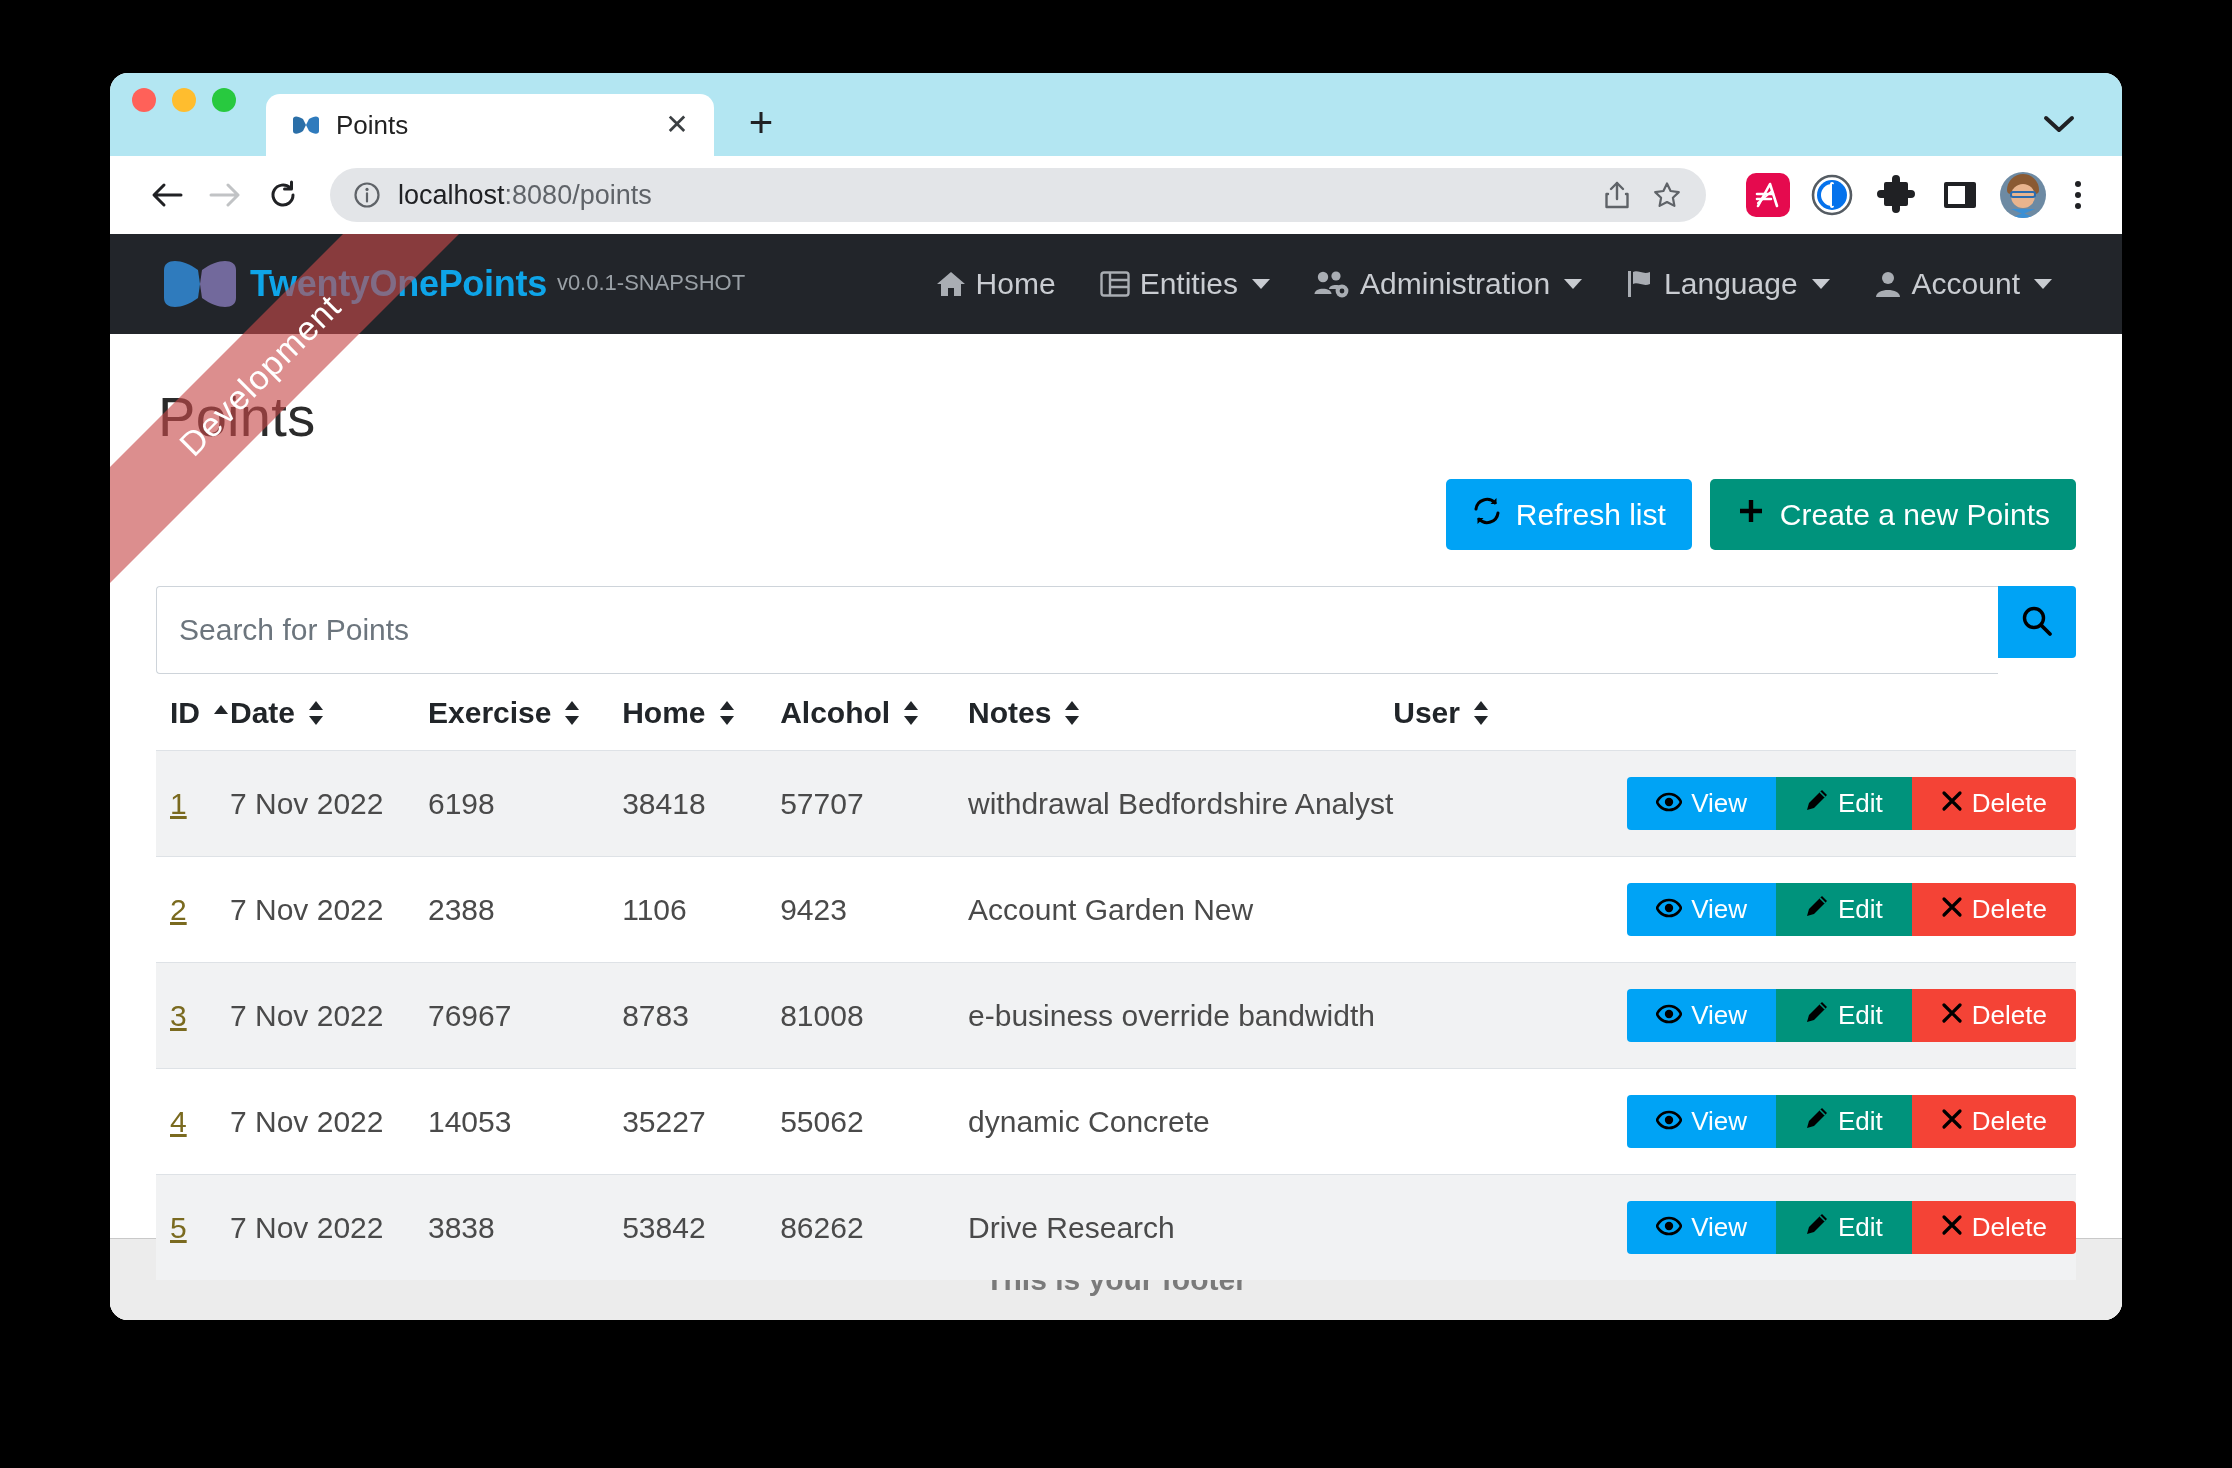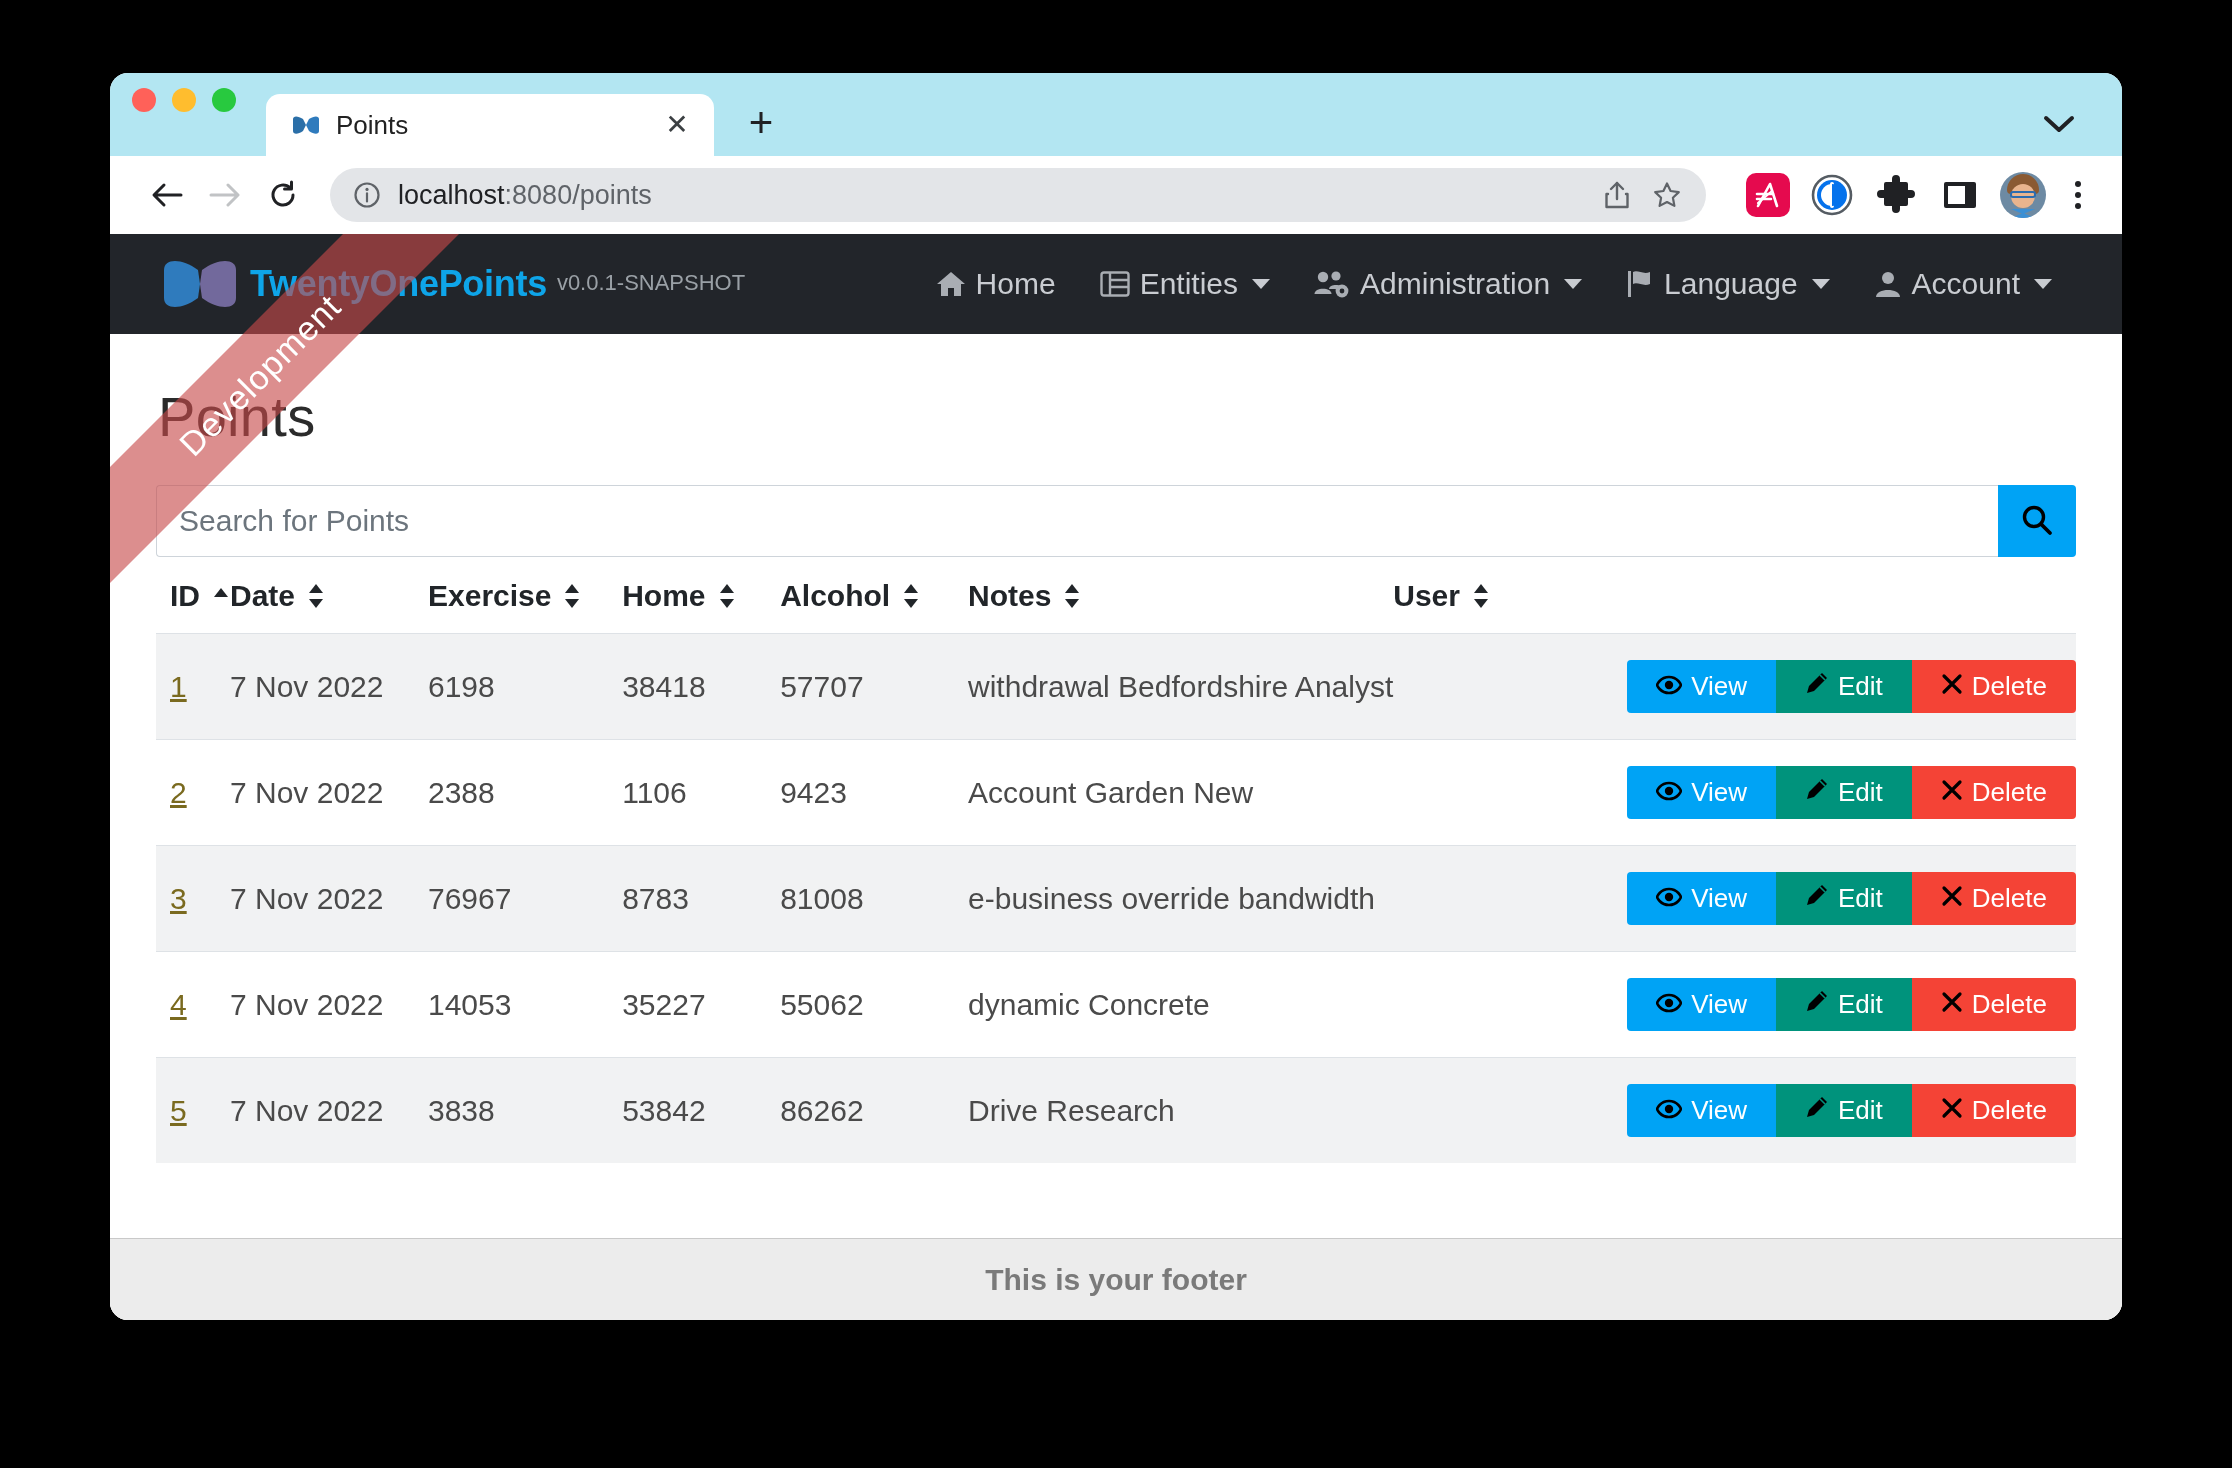--- a/index.html
+++ b/index.html
@@ -278,21 +278,21 @@
   .btn-refresh { background: #00a3f5; }
   .btn-create { background: #00937c; }
 
   
   #search-row {
     display: flex;
     margin-top: 36px;
   }
   #search-input {
     flex: 1 1 auto;
-    height: 72px;
+    height: 88px;
     border: 1px solid #ced4da;
     border-right: none;
     border-radius: 4px 0 0 4px;
     font-size: 30px;
     color: #495057;
     padding: 0 22px;
     font-family: "Liberation Sans", sans-serif;
     outline: none;
     background: #fff;
   }
@@ -570,20 +570,41 @@
           <span class="caret"></span>
         </div>
 
       </div>
     </div>
 
     <div id="content">
 
       <h1 id="page-title">Points</h1>
 
+      <div id="action-row">
+        <button class="btn btn-refresh">
+          <span>
+            <svg width="30" height="30" viewBox="0 0 30 30">
+              <path d="M4 13 A11 11 0 0 1 23 7" stroke="#000" stroke-width="3" fill="none" stroke-linecap="round"></path>
+              <path d="M26 17 A11 11 0 0 1 7 23" stroke="#000" stroke-width="3" fill="none" stroke-linecap="round"></path>
+              <path d="M24.5 2 L24.5 8 L18.5 8 Z" fill="#000"></path>
+              <path d="M5.5 28 L5.5 22 L11.5 22 Z" fill="#000"></path>
+            </svg>
+          </span>
+          <span>Refresh list</span>
+        </button>
+        <button class="btn btn-create">
+          <span>
+            <svg width="30" height="30" viewBox="0 0 30 30">
+              <path d="M15 4 V26 M4 15 H26" stroke="#000" stroke-width="4.4" stroke-linecap="butt"></path>
+            </svg>
+          </span>
+          <span>Create a new Points</span>
+        </button>
+      </div>
 
       <div id="search-row">
         <input id="search-input" type="text" placeholder="Search for Points" style="">
         <button id="search-btn">
           <span>
             <svg width="34" height="34" viewBox="0 0 34 34">
               <circle cx="14" cy="14" r="9.5" stroke="#000" stroke-width="3.4" fill="none"></circle>
               <path d="M21 21 L30 30" stroke="#000" stroke-width="3.8" stroke-linecap="round"></path>
             </svg>
           </span>

